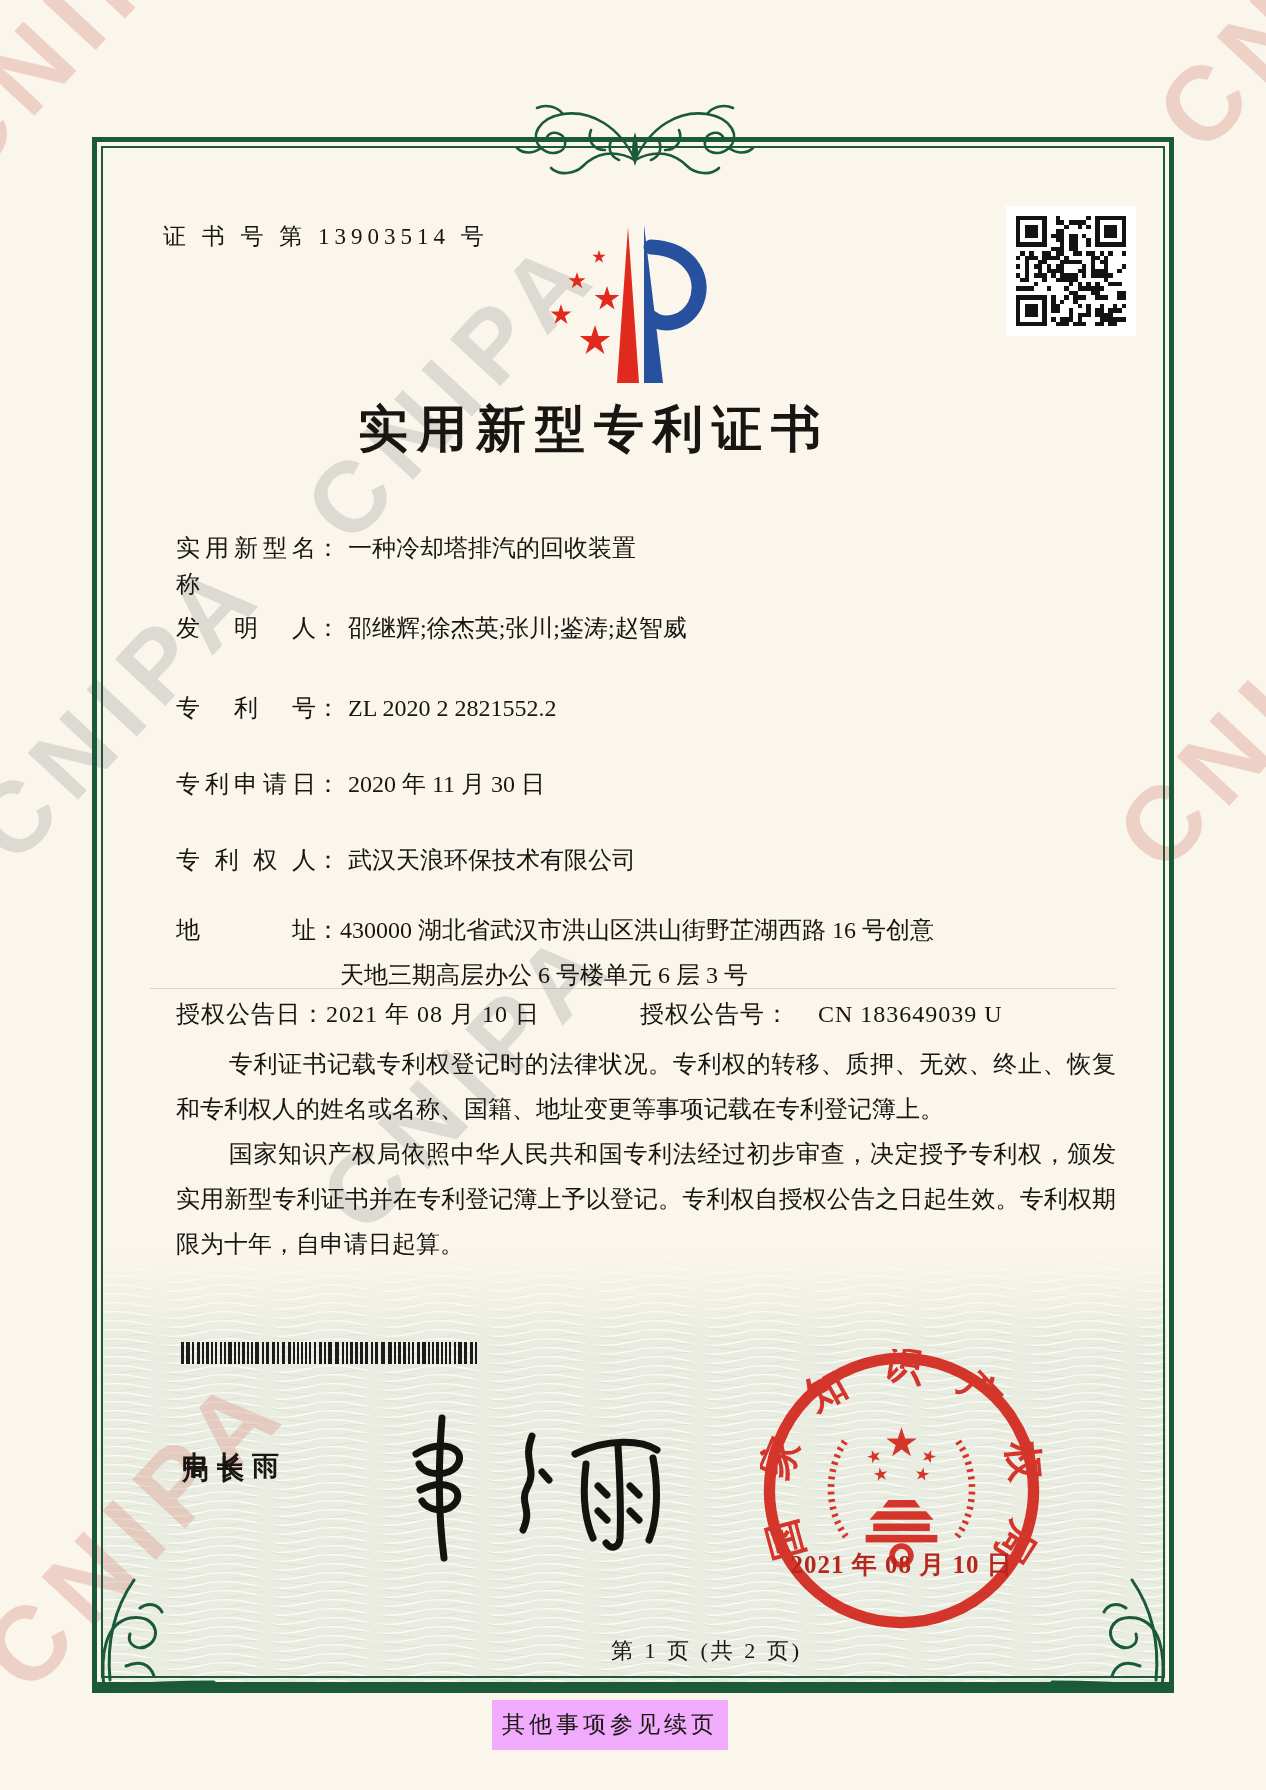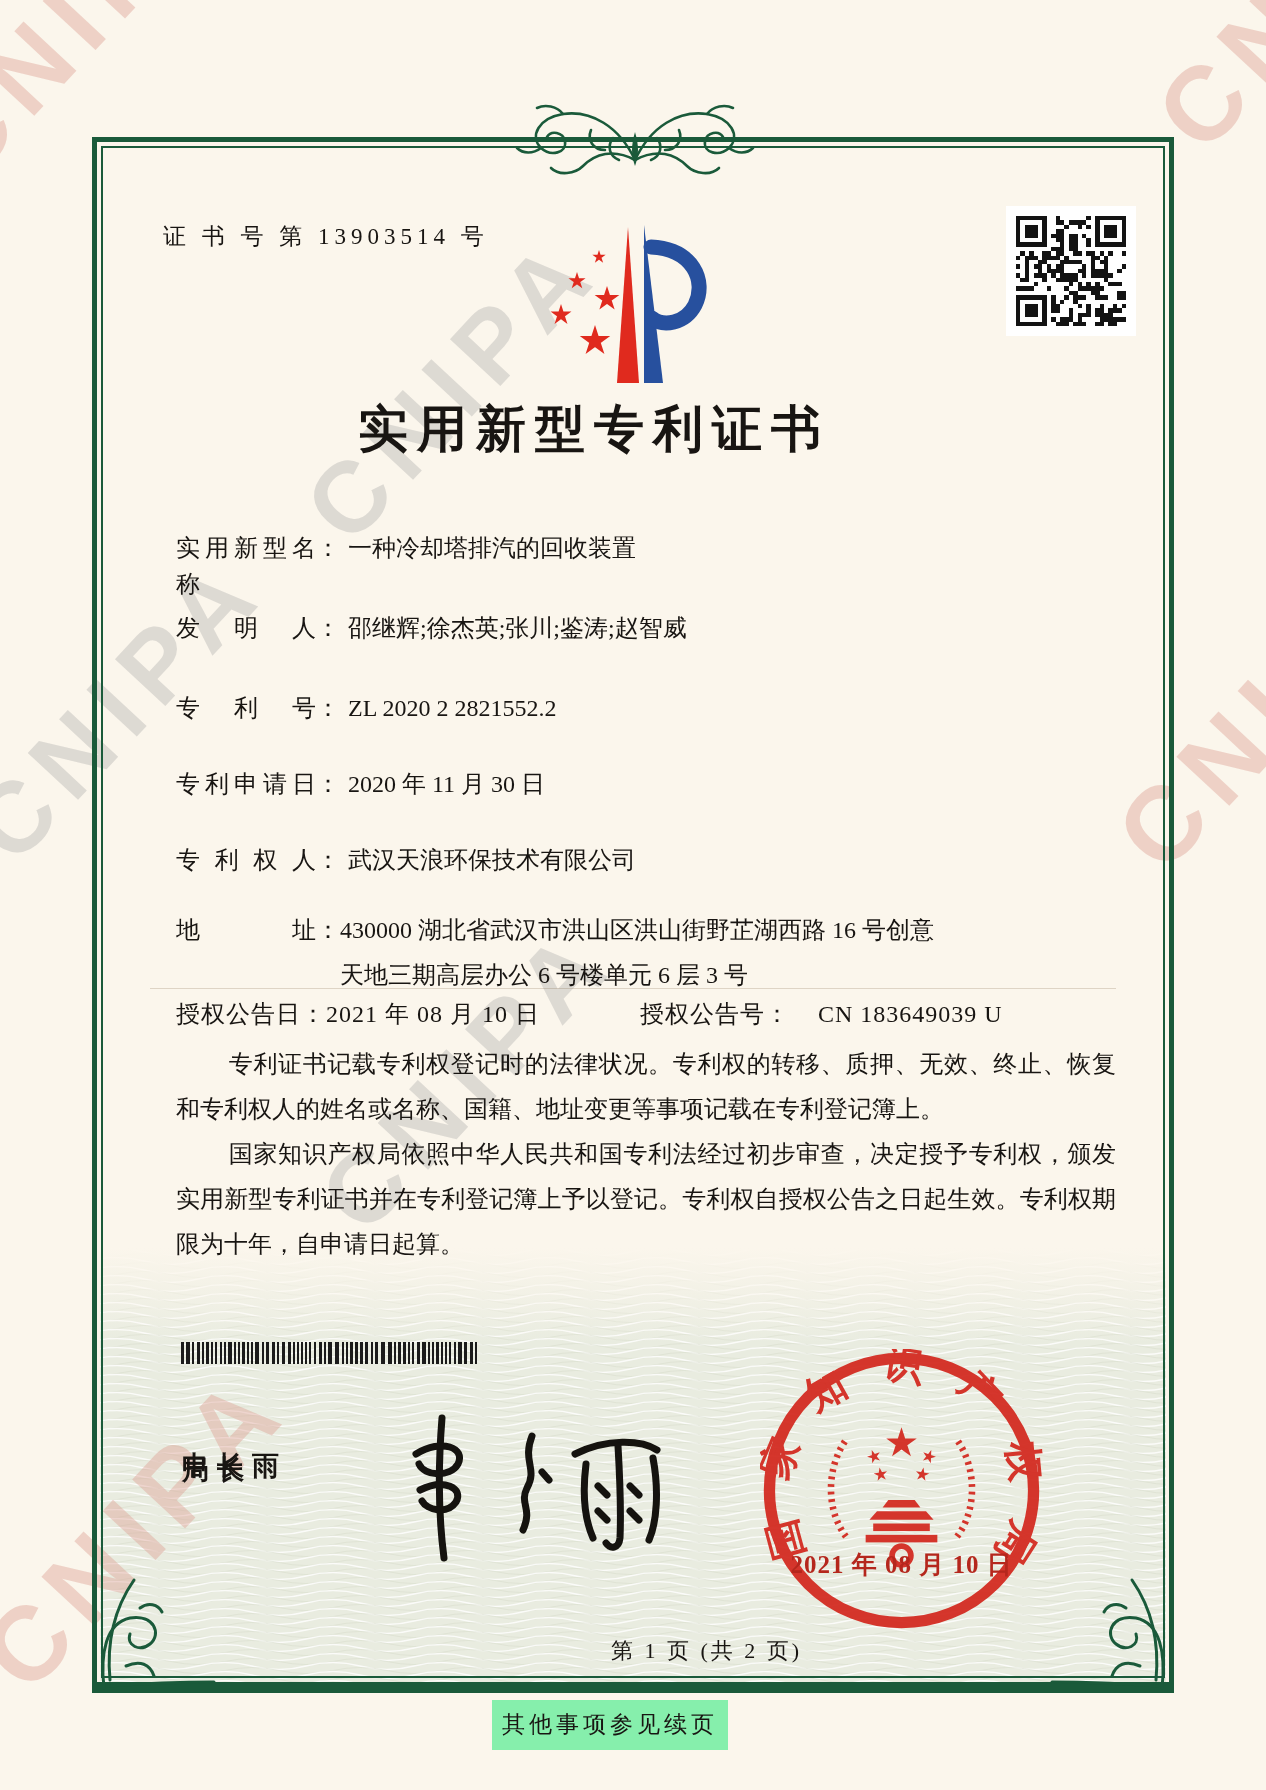--- a/index.html
+++ b/index.html
@@ -35,21 +35,21 @@
   .paras p{margin:0;text-indent:2.2em;}
   
   .barcode{left:181px;top:1342px;width:304px;height:22px;}
   .signer{left:182px;font-size:27px;font-weight:bold;letter-spacing:8px;
           font-family:"Liberation Sans","DejaVu Sans",sans-serif;}
   .signature{left:372px;top:1408px;width:300px;height:160px;z-index:3;}
   .seal{left:760px;top:1349px;width:283px;height:283px;z-index:6;opacity:.93;}
   .sealdate{left:760px;top:1548px;width:283px;text-align:center;color:#b5271d;font-size:25px;font-weight:bold;
             letter-spacing:1px;z-index:6;}
   .pageinfo{left:92px;top:1636px;width:1229px;text-align:center;font-size:22px;letter-spacing:3px;}
-  .footnote{left:492px;top:1700px;width:236px;height:50px;background:#86efac;z-index:6;text-align:center;
+  .footnote{left:492px;top:1700px;width:236px;height:50px;background:#f0abfc;z-index:6;text-align:center;
             line-height:50px;font-size:23px;letter-spacing:4px;}
 </style>
 </head>
 <body>
 
 <svg width="0" height="0" style="position:absolute">
   <defs>
     <path id="st" d="M0,-1 L0.588,0.809 L-0.951,-0.309 L0.951,-0.309 L-0.588,0.809 Z"></path>
   </defs>
 </svg>

